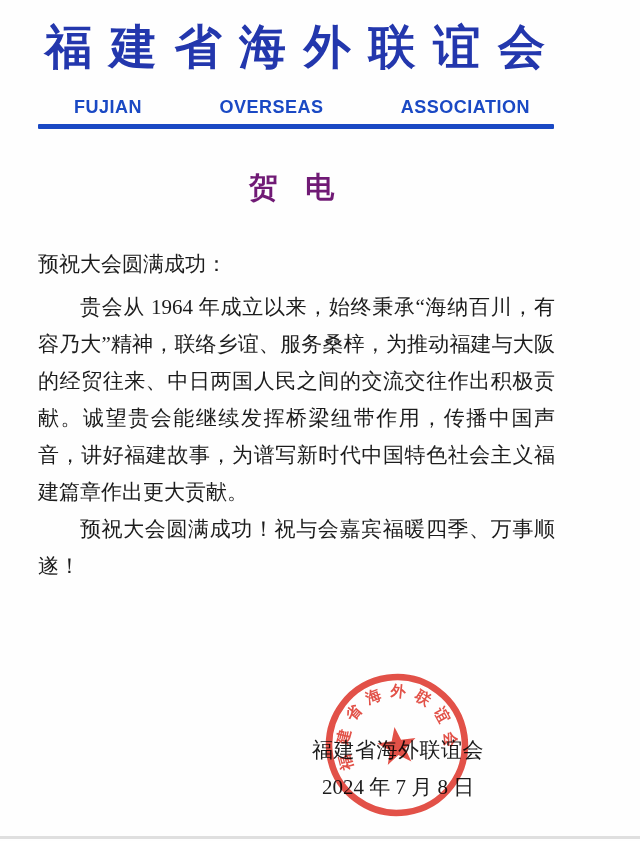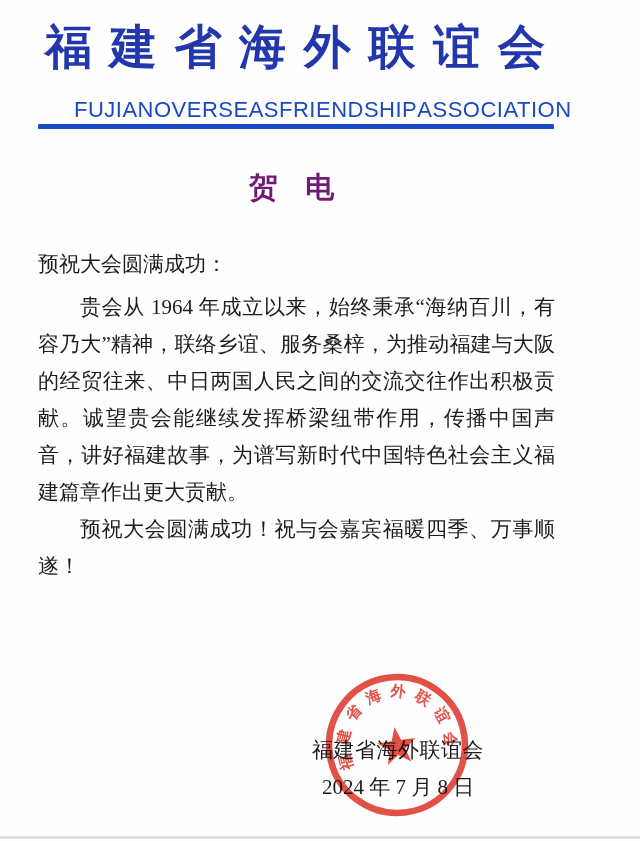--- a/index.html
+++ b/index.html
@@ -26,22 +26,22 @@
     color: #2337ad;
     line-height: 1.1;
   }
   .org-en {
     position: absolute;
     left: 74px; top: 97px;
     width: 456px;
     display: flex;
     justify-content: space-between;
     font-family: "Liberation Sans", "DejaVu Sans", sans-serif;
-    font-size: 22px;
-    font-weight: 400;
+    font-size: 18px;
+    font-weight: 700;
     color: #1a49c4;
     letter-spacing: 0.5px;
   }
   .rule {
     position: absolute;
     left: 38px; top: 124px;
     width: 516px;
     height: 5px;
     background: #1a49c4;
     border-radius: 1px;
@@ -130,21 +130,20 @@
     <span>海</span>
     <span>外</span>
     <span>联</span>
     <span>谊</span>
     <span>会</span>
   </div>
 
   <div class="org-en">
     <span>FUJIAN</span>
     <span>OVERSEAS</span>
-    <span>FRIENDSHIP</span>
     <span>ASSOCIATION</span>
   </div>
 
   <div class="rule"></div>
 
   <div class="letter-title">贺 电</div>
 
   <div class="body-block">
     <p class="recipient">预祝大会圆满成功：</p>
     <p class="para">贵会从 1964 年成立以来，始终秉承“海纳百川，有容乃大”精神，联络乡谊、服务桑梓，为推动福建与大阪的经贸往来、中日两国人民之间的交流交往作出积极贡献。诚望贵会能继续发挥桥梁纽带作用，传播中国声音，讲好福建故事，为谱写新时代中国特色社会主义福建篇章作出更大贡献。</p>

